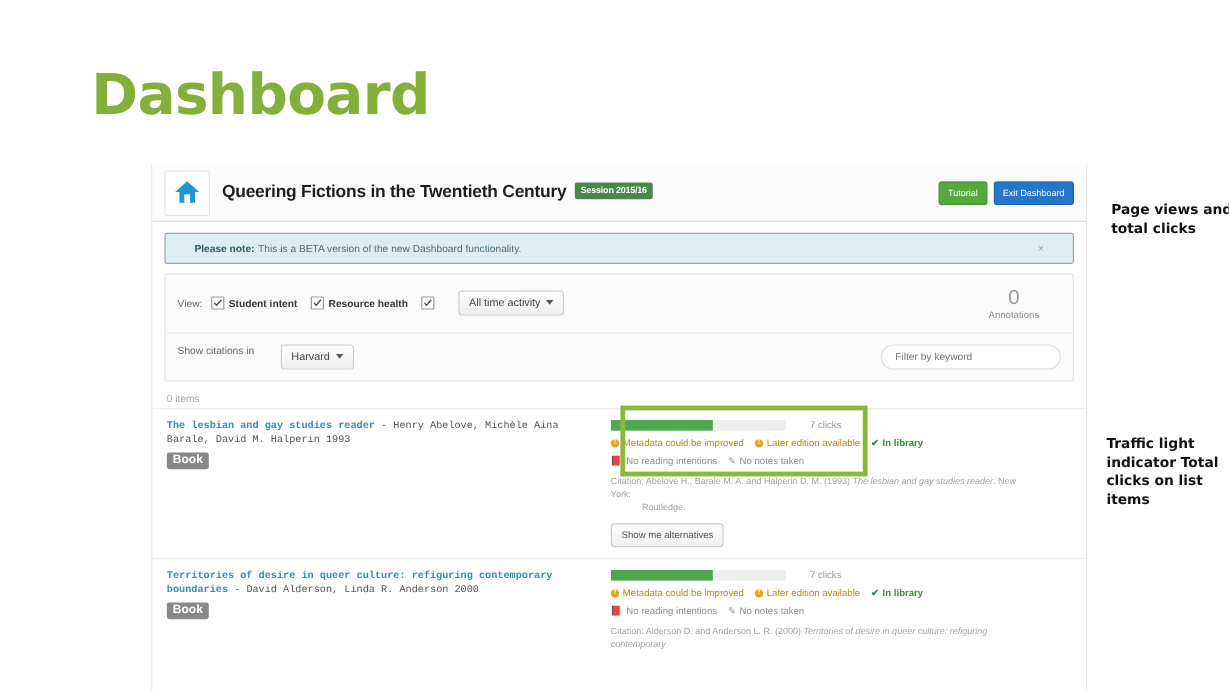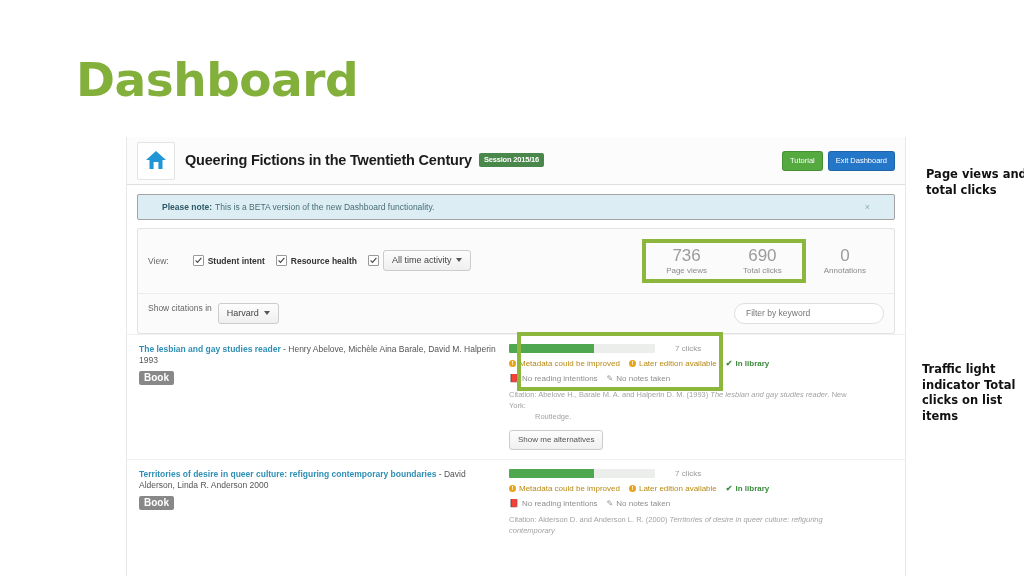--- a/index.html
+++ b/index.html
@@ -122,21 +122,21 @@
   }
   .view-row {
     display: flex;
     align-items: center;
     padding: 10px 10px;
     border-bottom: 1px solid #ececec;
     position: relative;
     min-height: 44px;
     box-sizing: border-box;
   }
-  .view-label { font-size: 8.5px; color: #666; margin-right: 24px; }
+  .view-label { font-size: 8.5px; color: #666; margin-right: 7px; }
   .chk {
     width: 9px; height: 9px;
     border: 1px solid #9a9a9a;
     background: #fff;
     border-radius: 1px;
     display: inline-flex;
     align-items: center;
     justify-content: center;
     margin-right: 4px;
     flex: 0 0 auto;
@@ -145,21 +145,21 @@
   .chk-text { font-size: 8.5px; font-weight: bold; color: #333; margin-right: 11px; }
   .dropdown {
     display: inline-flex;
     align-items: center;
     font-size: 9px;
     color: #444;
     background: linear-gradient(#fdfdfd, #efefef);
     border: 1px solid #ccc;
     border-radius: 3px;
     padding: 4px 8px 5px;
-    margin-left: 0;
+    margin-left: 16px;
     white-space: nowrap;
   }
   .caret {
     display: inline-block;
     width: 0; height: 0;
     border-left: 3px solid transparent;
     border-right: 3px solid transparent;
     border-top: 4px solid #555;
     margin-left: 5px;
   }
@@ -221,20 +221,21 @@
     position: relative;
   }
   .li-left { width: 370px; flex: 0 0 370px; padding-right: 10px; box-sizing: border-box; }
   .li-right { flex: 1 1 auto; position: relative; }
 
   .li-title {
     font-size: 8.5px;
     font-weight: bold;
     color: #2f8fb5;
     line-height: 1.35;
+    font-family: Liberation Mono, monospace;
   }
   .li-meta { font-size: 8.5px; color: #555; font-weight: normal; }
   .type-badge {
     display: inline-block;
     background: #888;
     color: #fff;
     font-size: 10px;
     font-weight: bold;
     padding: 1px 5px 2px;
     border-radius: 2px;
@@ -377,47 +378,38 @@
               <path d="M0.6 3.4 L2.5 5.4 L6.4 0.8" stroke="#444" stroke-width="1.1" fill="none"></path>
             </svg>
         </span>
 
         <span class="dropdown">
           <span>All time activity</span>
           <span class="caret"></span>
         </span>
 
         <div class="stats">
-          <div class="hl-box">
-            <div class="stat">
-              <div class="stat-num">736</div>
-              <div class="stat-lbl">Page views</div>
-            </div>
-            <div class="stat">
-              <div class="stat-num">690</div>
-              <div class="stat-lbl">Total clicks</div>
-            </div>
-          </div>
           <div class="stat">
             <div class="stat-num">0</div>
             <div class="stat-lbl">Annotations</div>
           </div>
         </div>
       </div>
 
       <div class="citation-row">
         <span class="cite-label">Show citations in</span>
         <span class="dropdown">
           <span>Harvard</span>
           <span class="caret"></span>
         </span>
         <input class="filter-input" type="text" placeholder="Filter by keyword" style="">
       </div>
     </div>
 
+    <div class="items-count">0 items</div>
 
     <div class="list-item">
       <div class="li-left">
         <div class="li-title">
           <span>The lesbian and gay studies reader</span><span class="li-meta"> - Henry Abelove, Michèle Aina Barale, David M. Halperin 1993</span>
         </div>
         <div class="type-badge">Book</div>
       </div>
       <div class="li-right">
         <div class="bar-row">

